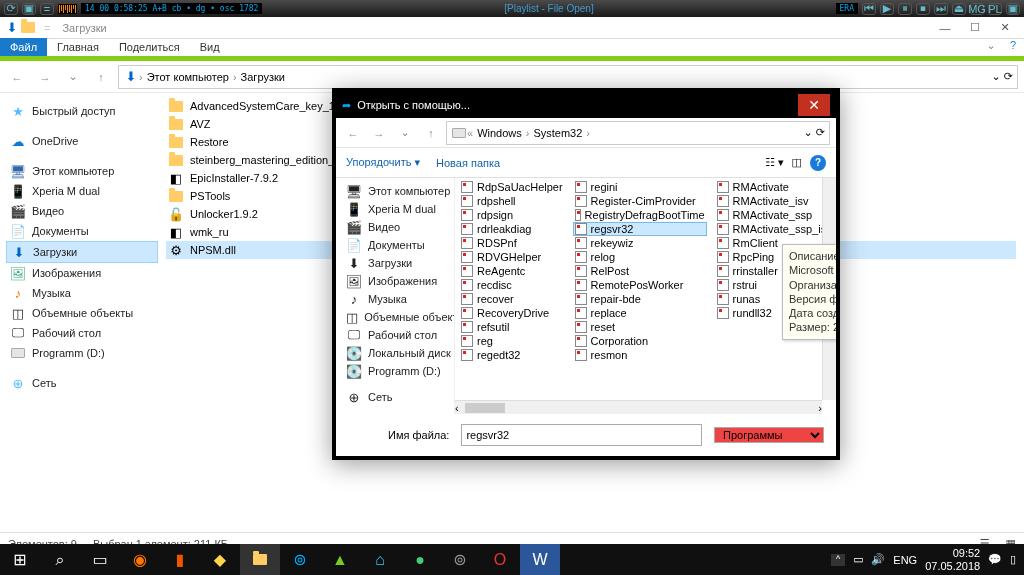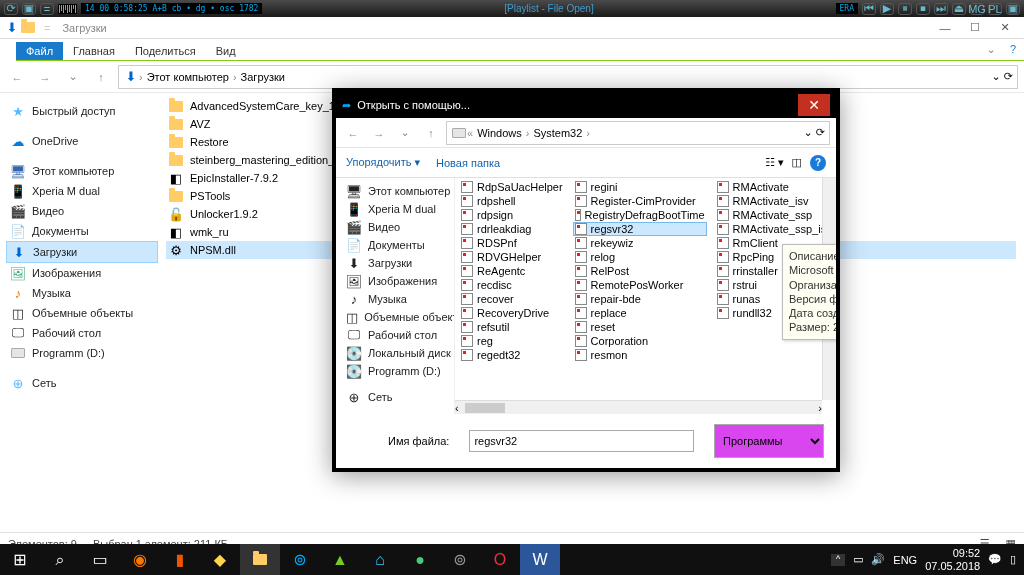--- a/index.html
+++ b/index.html
@@ -11,21 +11,21 @@
 .wa-disp { background:#000; padding:1px 4px; color:#0ae; font-family:monospace; font-size:8px; }
 .wa-eq { display:inline-flex; gap:1px; padding:1px; background:#000; }
 .wa-eq i { width:1px; height:8px; background:#f80; display:block; }
 .wa-title { flex:1; text-align:center; color:#49c; font-size:10px; }
 
 
 .expl { height:537px; display:flex; flex-direction:column; }
 .titlebar { height:22px; background:#fff; display:flex; align-items:center; padding:0 4px; border-bottom:1px solid #ddd; }
 .titlebar .spacer{flex:1}
 .win-ctrl { width:30px; height:18px; display:inline-flex; align-items:center; justify-content:center; color:#555; }
-.ribbon-tabs { height:22px; background:#fff; display:flex; align-items:flex-end; border-bottom:1px solid #84cc16;margin-left:16px; }
+.ribbon-tabs { height:22px; background:#fff; display:flex; align-items:flex-end; border-bottom:5px solid #84cc16; }
 .r-tab { padding:3px 10px; color:#333; }
 .r-tab.file { background:#1979ca; color:#fff; }
 .addr-row { height:32px; display:flex; align-items:center; padding:2px 6px; gap:6px; background:#fff; border-bottom:1px solid #e8e8e8; }
 .nav-btn { width:22px; height:22px; display:inline-flex; align-items:center; justify-content:center; color:#888; }
 .addr { flex:1; height:24px; border:1px solid #ccc; display:flex; align-items:center; padding:0 4px; }
 .addr .crumb{padding:0 4px}
 .addr .sep{color:#888}
 .addr-tools{display:flex;align-items:center;gap:3px;margin-left:auto;}
 .search { width:160px; height:24px; border:1px solid #ccc; padding:0 6px; color:#888; display:flex; align-items:center; }
 
@@ -69,24 +69,24 @@
 .file-col { width:142px; padding:2px 4px; }
 .file-item { display:flex; align-items:center; gap:4px; padding:1px 2px; white-space:nowrap; }
 .file-item.sel { background:#cce8ff; border:1px solid #7ab8e8; padding:0 1px; }
 .ico-app{width:12px;height:12px;border:1px solid #888;background:#fff;display:inline-block;position:relative}
 .ico-app:after{content:"";position:absolute;top:1px;left:1px;width:3px;height:3px;background:#d22}
 .scroll-h { position:absolute; left:0; right:14px; bottom:0; height:14px; background:#f0f0f0; border-top:1px solid #ddd; display:flex; align-items:center; }
 .scroll-h .thumb{width:40px;height:10px;background:#ccc;margin-left:6px}
 .scroll-v { position:absolute; right:0; top:0; bottom:14px; width:14px; background:#f0f0f0; border-left:1px solid #ddd; }
 .tooltip { position:absolute; left:327px; top:66px; width:264px; background:#fffef2; border:1px solid #bbb; padding:4px 6px; font-size:10.5px; color:#333; line-height:1.3; z-index:60; box-shadow:1px 1px 3px rgba(0,0,0,.2); }
 
-.dlg-fn { padding:10px 12px; display:flex; align-items:center; gap:20px; background:#fff; }
+.dlg-fn { padding:10px 12px; display:flex; align-items:center; gap:12px; background:#fff; }
 .dlg-fn label{margin-left:40px}
 .dlg-fn input{flex:1;height:22px;border:1px solid #aaa;padding:0 4px}
-.dlg-fn select{width:110px;height:34px;border:1px solid #aaa;background:#d946ef;padding:0 4px}
+.dlg-fn select{width:110px;height:16px;border:1px solid #aaa;background:#ef4444;padding:0 4px}
 .dlg-btns { padding:6px 12px 12px; display:flex; justify-content:flex-end; gap:8px; background:#fff; }
 .dlg-btns button{width:80px;height:22px;border:1px solid #aaa;background:#efefef}
 
 
 .taskbar { position:absolute; left:0; right:0; bottom:0; height:31px; background:#101010; display:flex; align-items:center; }
 .tb-btn { width:40px; height:31px; display:flex; align-items:center; justify-content:center; color:#fff; font-size:16px; }
 .tb-btn.active{background:#333}
 .tray { margin-left:auto; display:flex; align-items:center; gap:8px; color:#fff; padding:0 8px; font-size:10px; }
 .tray .clock{text-align:right;line-height:1.1}
 .chev{display:inline-block;width:14px;height:12px;background:#333;color:#fff;text-align:center;font-size:9px}

